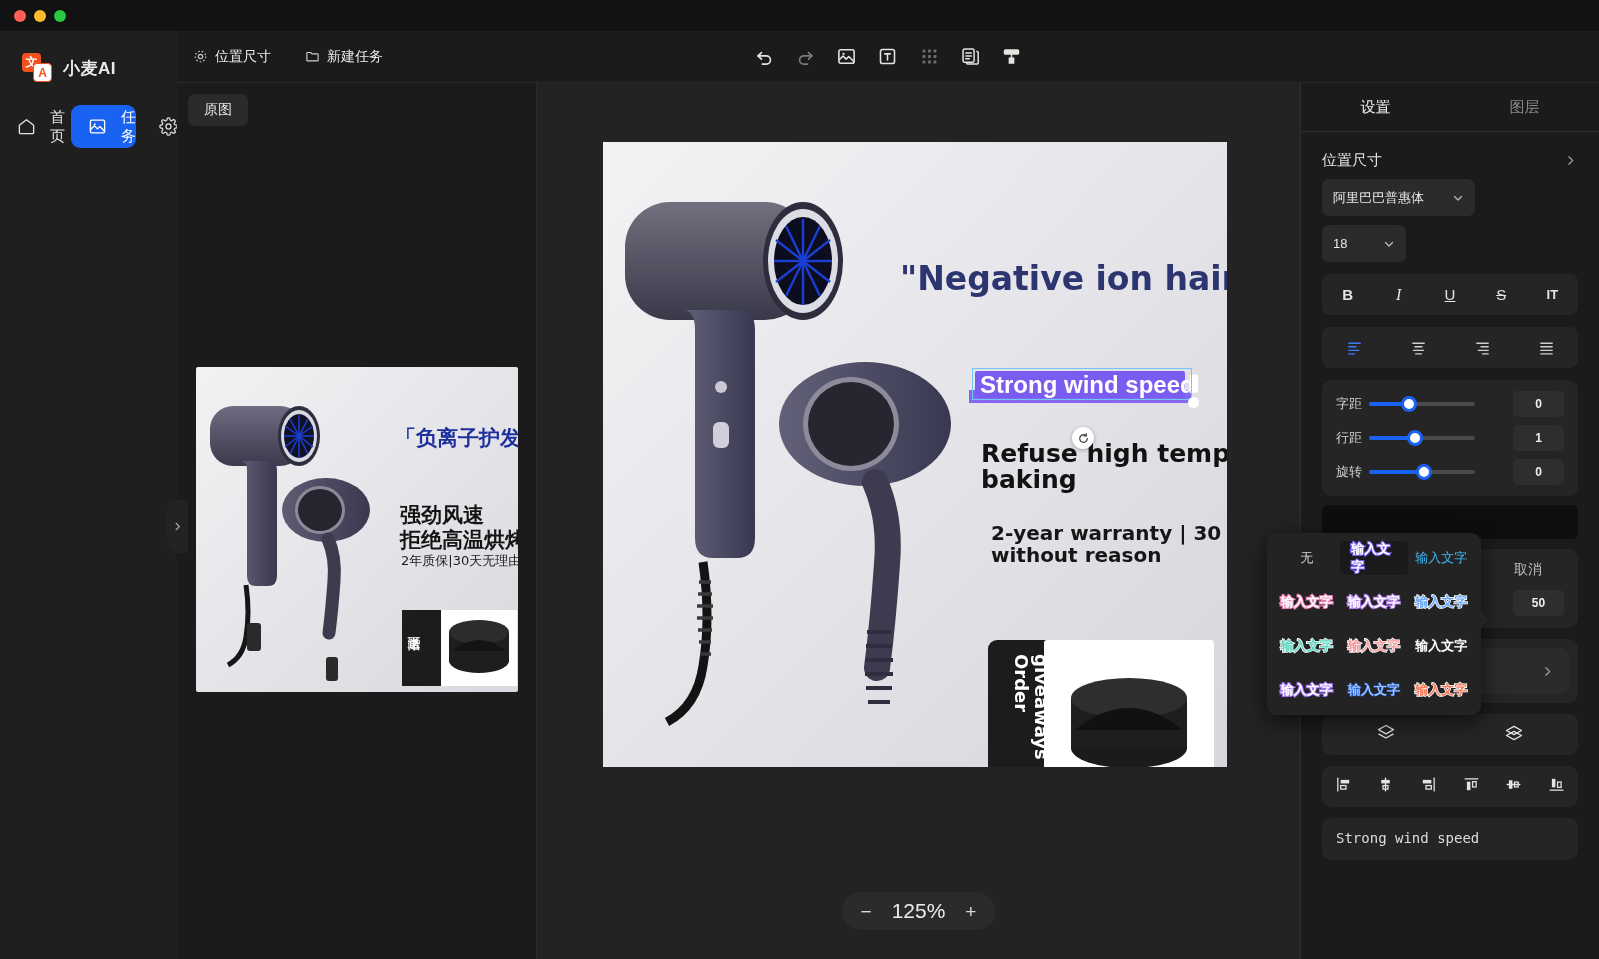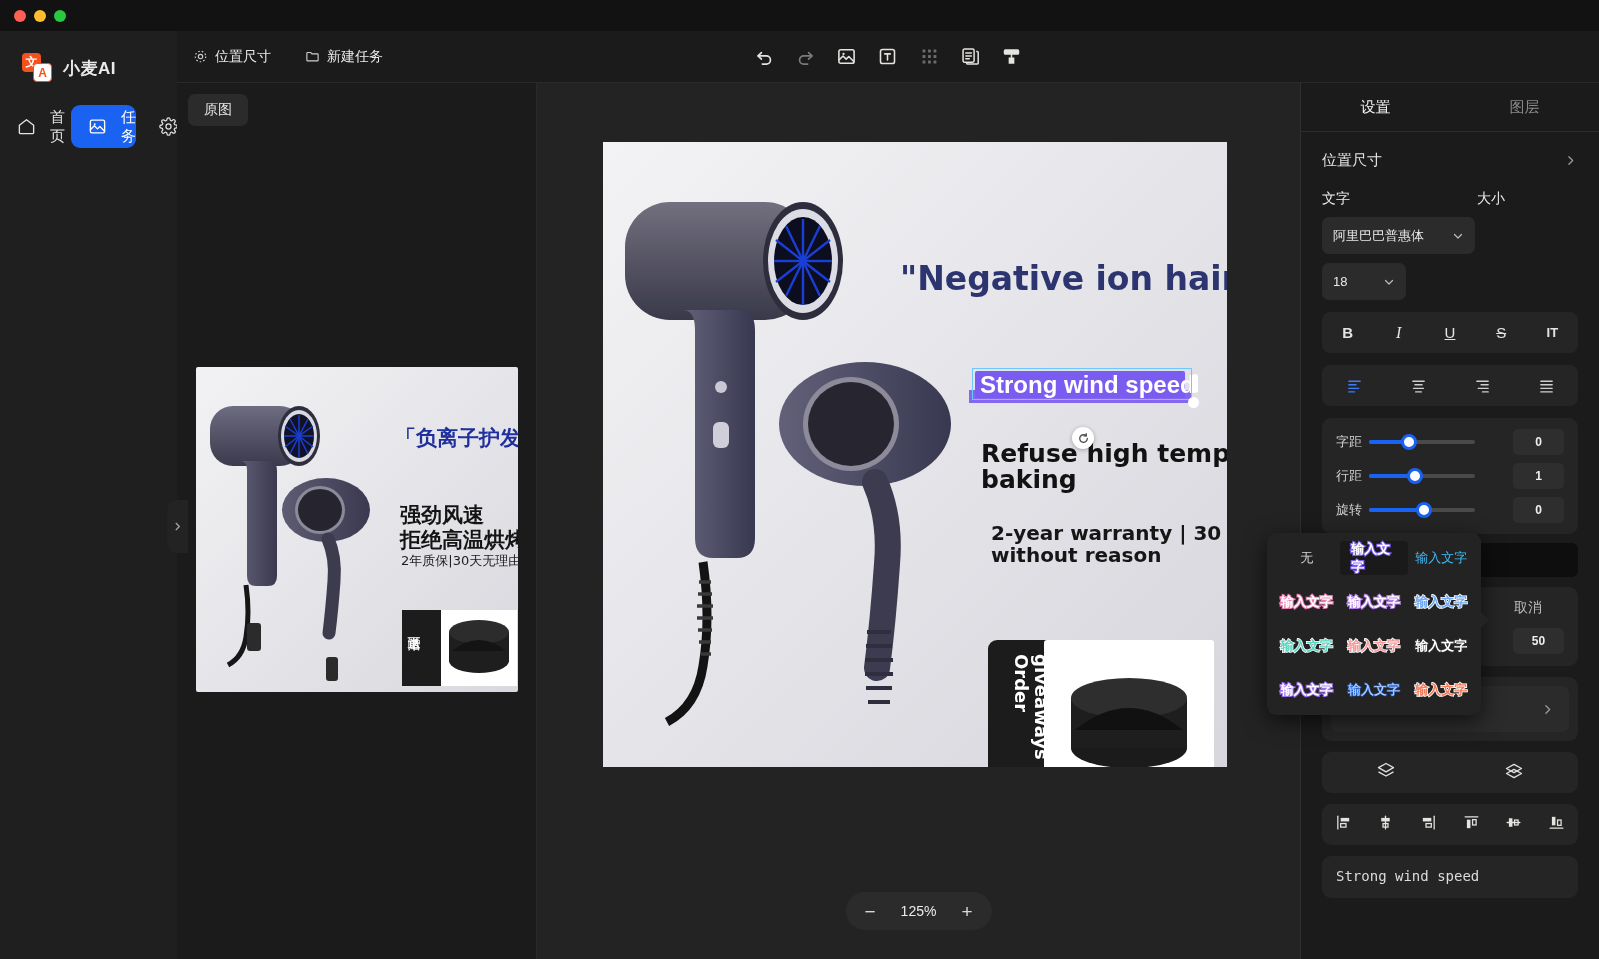--- a/index.html
+++ b/index.html
@@ -122,21 +122,21 @@
   .canvas-img {
     position: absolute; top: 59px; left: 66px; width: 624px; height: 625px;
     overflow: hidden;
   }
   .zoomctl {
     position: absolute; bottom: 29px; left: 50%; transform: translateX(-50%);
     background: #2b2b2b; border-radius: 20px; height: 38px;
     display: flex; align-items: center; gap: 20px; padding: 0 19px;
   }
   .zoomctl .zbtn { color: #d8d8d8; font-size: 19px; cursor: pointer; user-select: none; line-height: 1; }
-  .zoomctl .zval { color: #ececec; font-size: 14px; min-width: 46px; text-align: center; }
+  .zoomctl .zval { color: #ececec; font-size: 21px; min-width: 46px; text-align: center; }
 
   
   .rightpanel {
     position: absolute; top: 83px; left: 1300px; width: 299px; height: 876px;
     background: #1b1b1b; border-left: 1px solid #2f2f2f;
     overflow: hidden;
   }
   .rp-tabs { display: flex; height: 49px; border-bottom: 1px solid #2d2d2d; }
   .rp-tab {
     flex: 1; display: flex; align-items: center; justify-content: center;
@@ -551,24 +551,20 @@
       <div class="rp-tab">图层</div>
     </div>
 
     <div class="rp-row-header">
       <div class="rp-label">位置尺寸</div>
       <svg class="chev" viewBox="0 0 24 24" fill="none" stroke-width="2.4" stroke-linecap="round" stroke-linejoin="round">
           <path d="m9 5 7 7-7 7"></path>
         </svg>
     </div>
 
-    <div class="rp-sub">
-      <div class="s1">文字</div>
-      <div class="s2">大小</div>
-    </div>
 
     <div class="rp-selects">
       <div class="sel sel-font">
         <span>阿里巴巴普惠体</span>
         <svg viewBox="0 0 24 24" fill="none" stroke-width="2.4" stroke-linecap="round" stroke-linejoin="round">
             <path d="m5 9 7 7 7-7"></path>
           </svg>
       </div>
       <div class="sel sel-size">
         <span>18</span>

